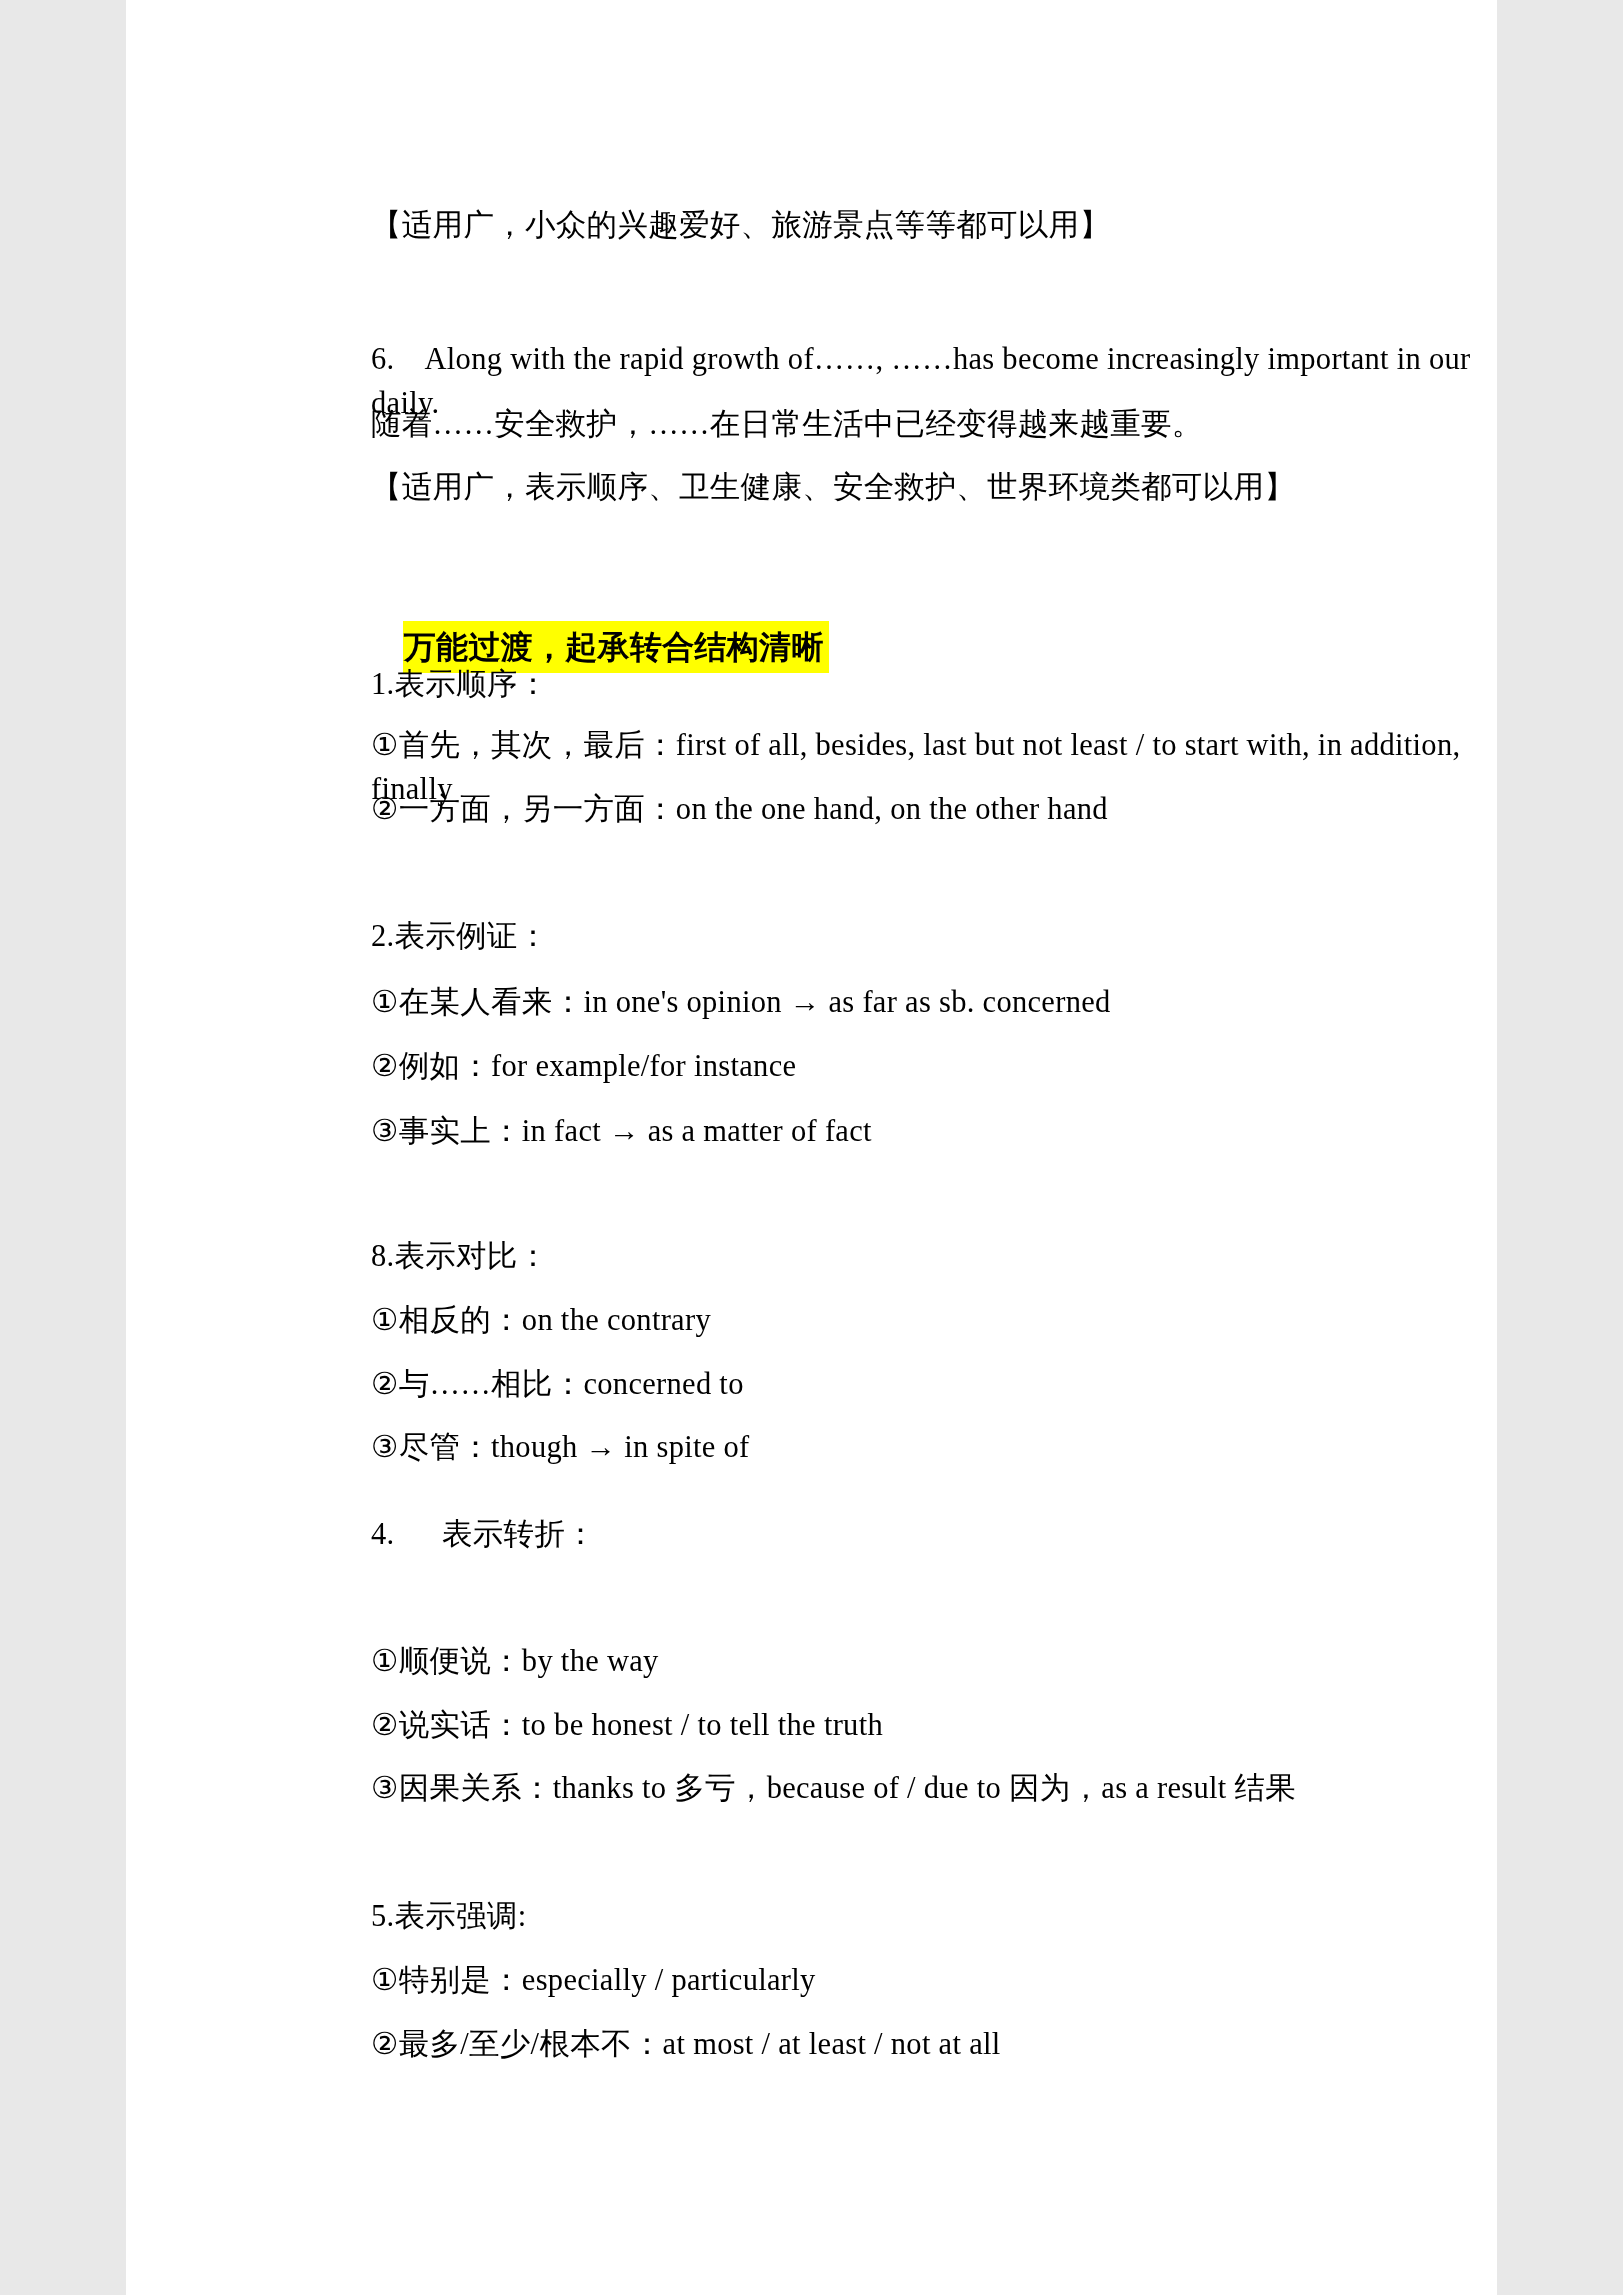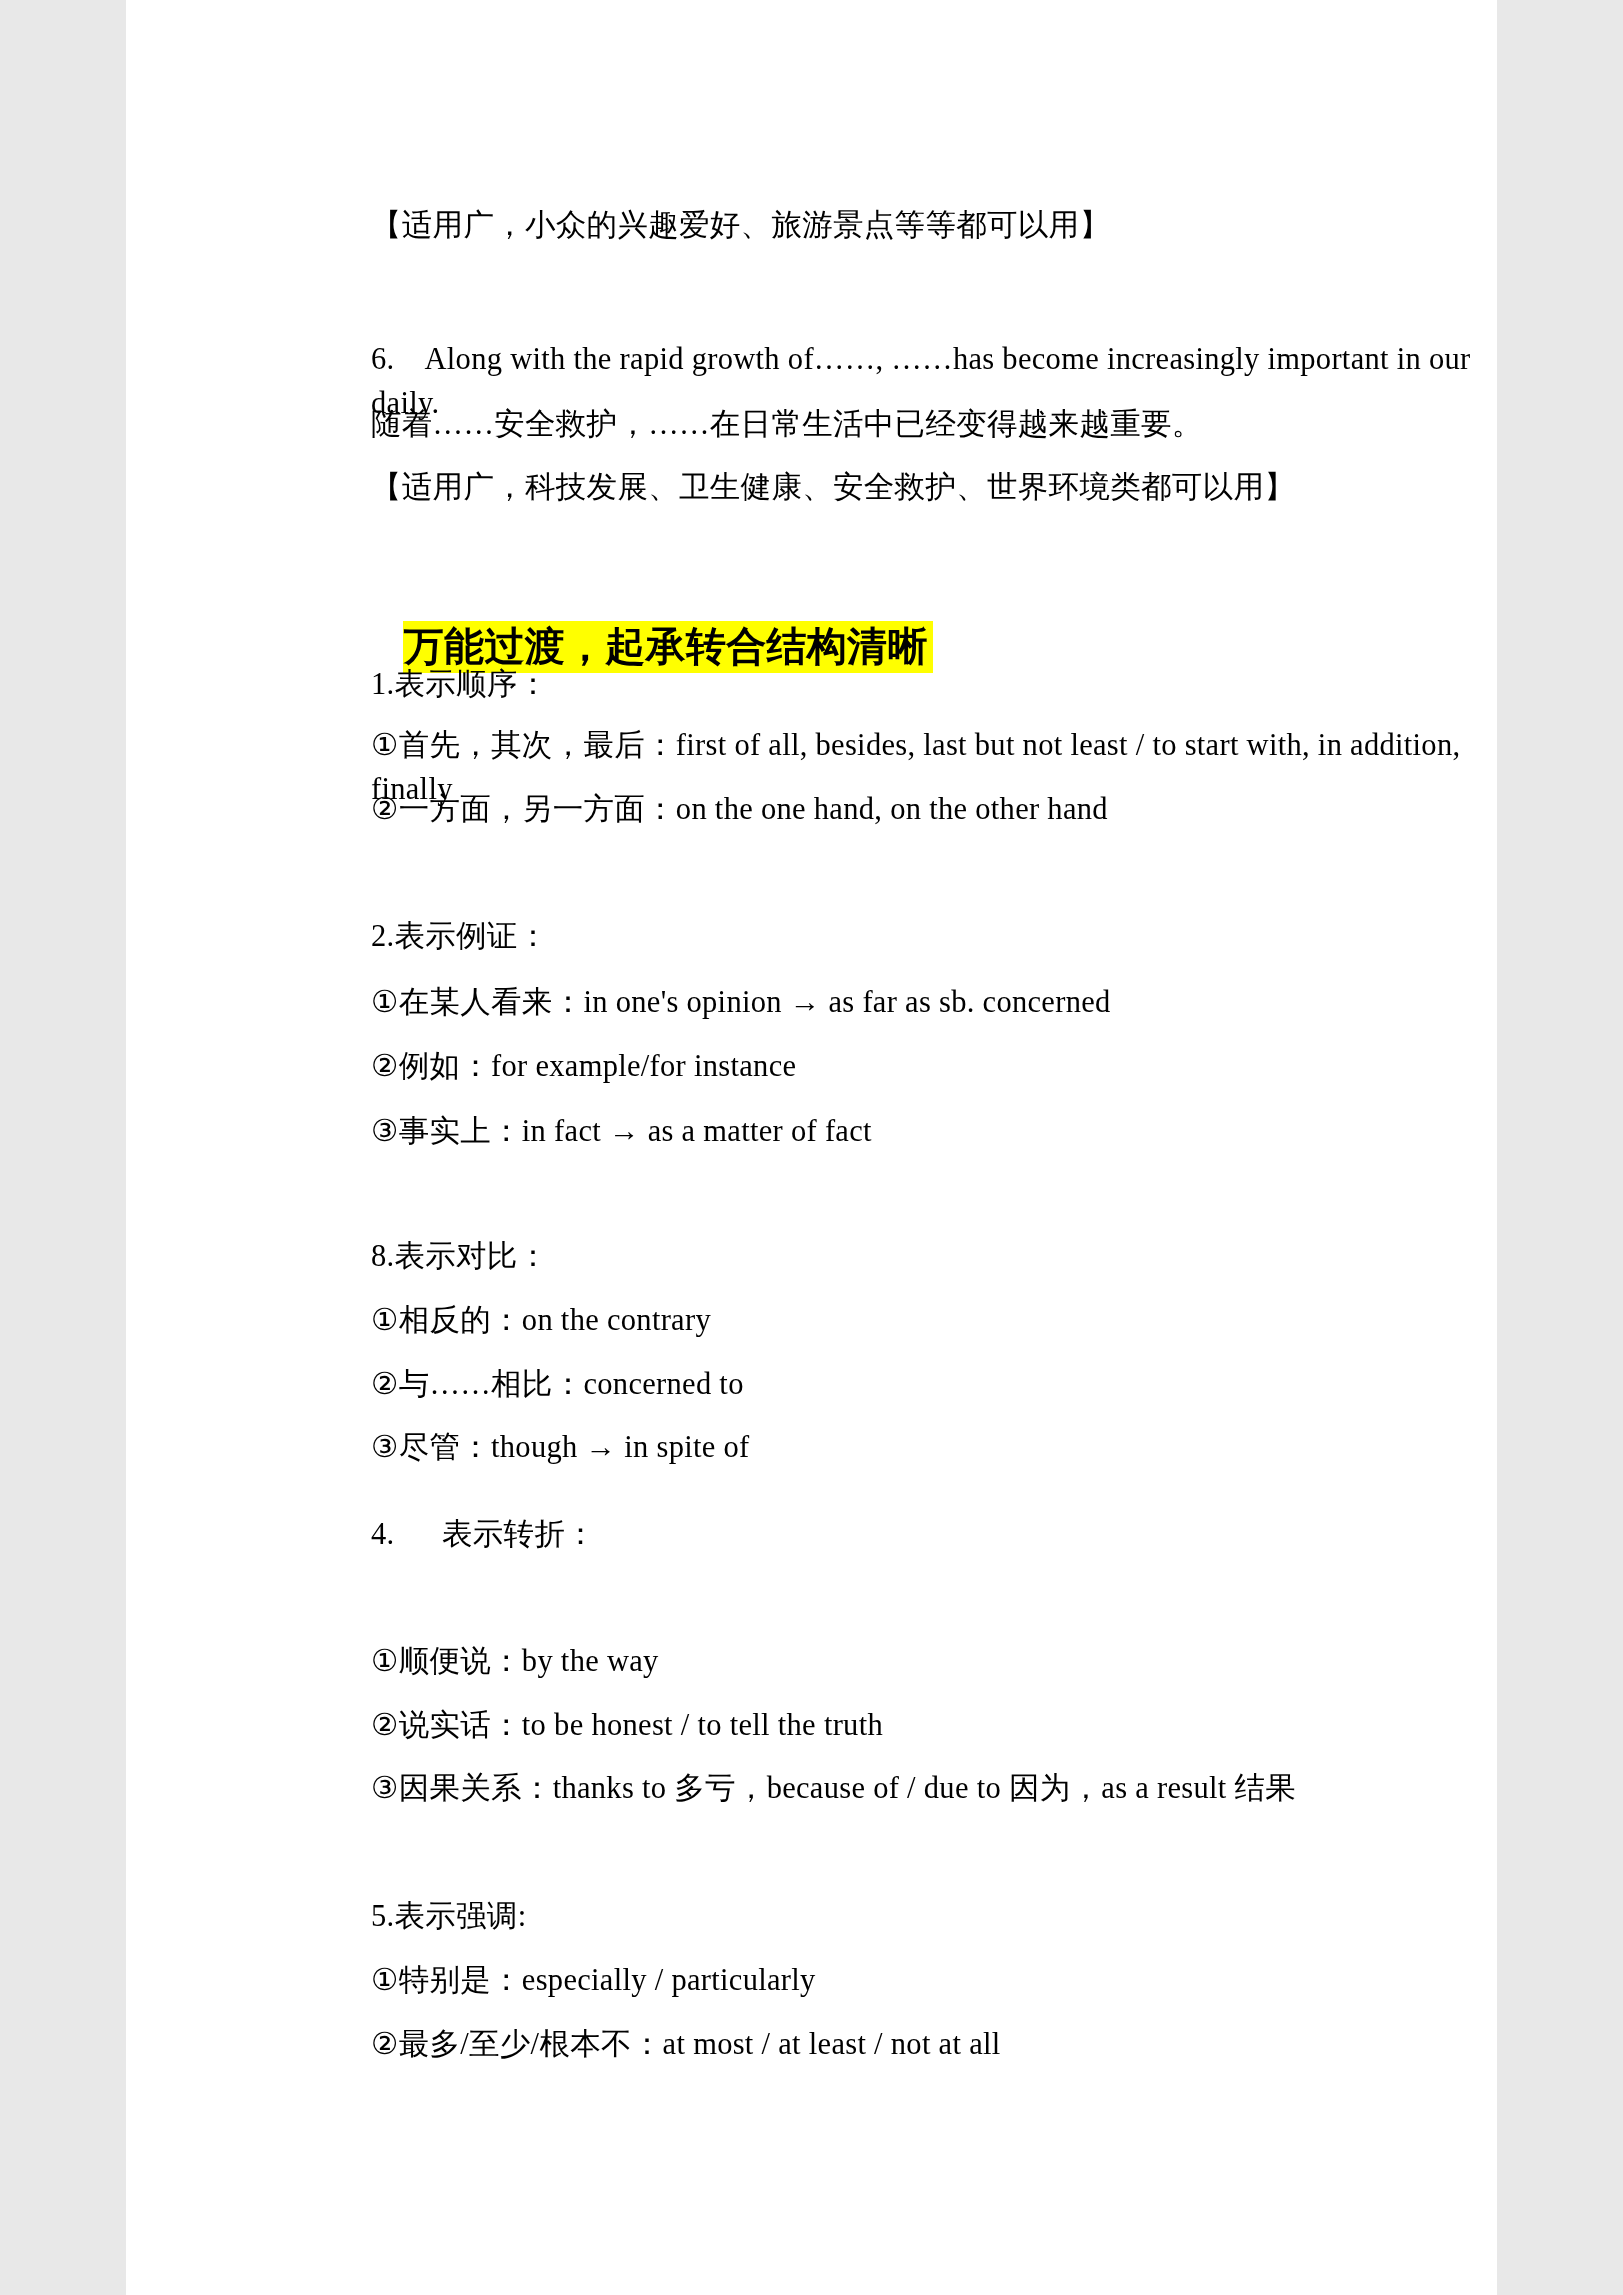--- a/index.html
+++ b/index.html
@@ -19,36 +19,36 @@
     left:245px;
     width:1172px;
     line-height:44px;
     white-space:pre-wrap;
     letter-spacing:0.3px;
   }
   .heading-line{width:1200px;}
   .highlight{
     background:#ffff00;
     font-weight:bold;
-    font-size:40px;
+    font-size:32px;
     display:inline-block;
     line-height:52px;
     padding:0 5.5px 0 1.1px;
   }
 </style>
 </head>
 <body>
 
 <div class="page">
 
   <div class="line" style="top:203px">【适用广，小众的兴趣爱好、旅游景点等等都可以用】</div>
 
   <div class="line" style="top:337px">6.    Along with the rapid growth of……, ……has become increasingly important in our daily.</div>
   <div class="line" style="top:402px">随着……安全救护，……在日常生活中已经变得越来越重要。</div>
-  <div class="line" style="top:465px">【适用广，科技发展、卫生健康、安全救护、世界环境类都可以用】</div>
+  <div class="line" style="top:465px">【适用广，表示顺序、卫生健康、安全救护、世界环境类都可以用】</div>
 
   <div class="line heading-line" style="top:577px">
     <span class="highlight">万能过渡，起承转合结构清晰</span>
   </div>
 
   <div class="line" style="top:662px">1.表示顺序：</div>
   <div class="line" style="top:723px">①首先，其次，最后：first of all, besides, last but not least / to start with, in addition, finally</div>
   <div class="line" style="top:787px">②一方面，另一方面：on the one hand, on the other hand</div>
 
   <div class="line" style="top:914px">2.表示例证：</div>

